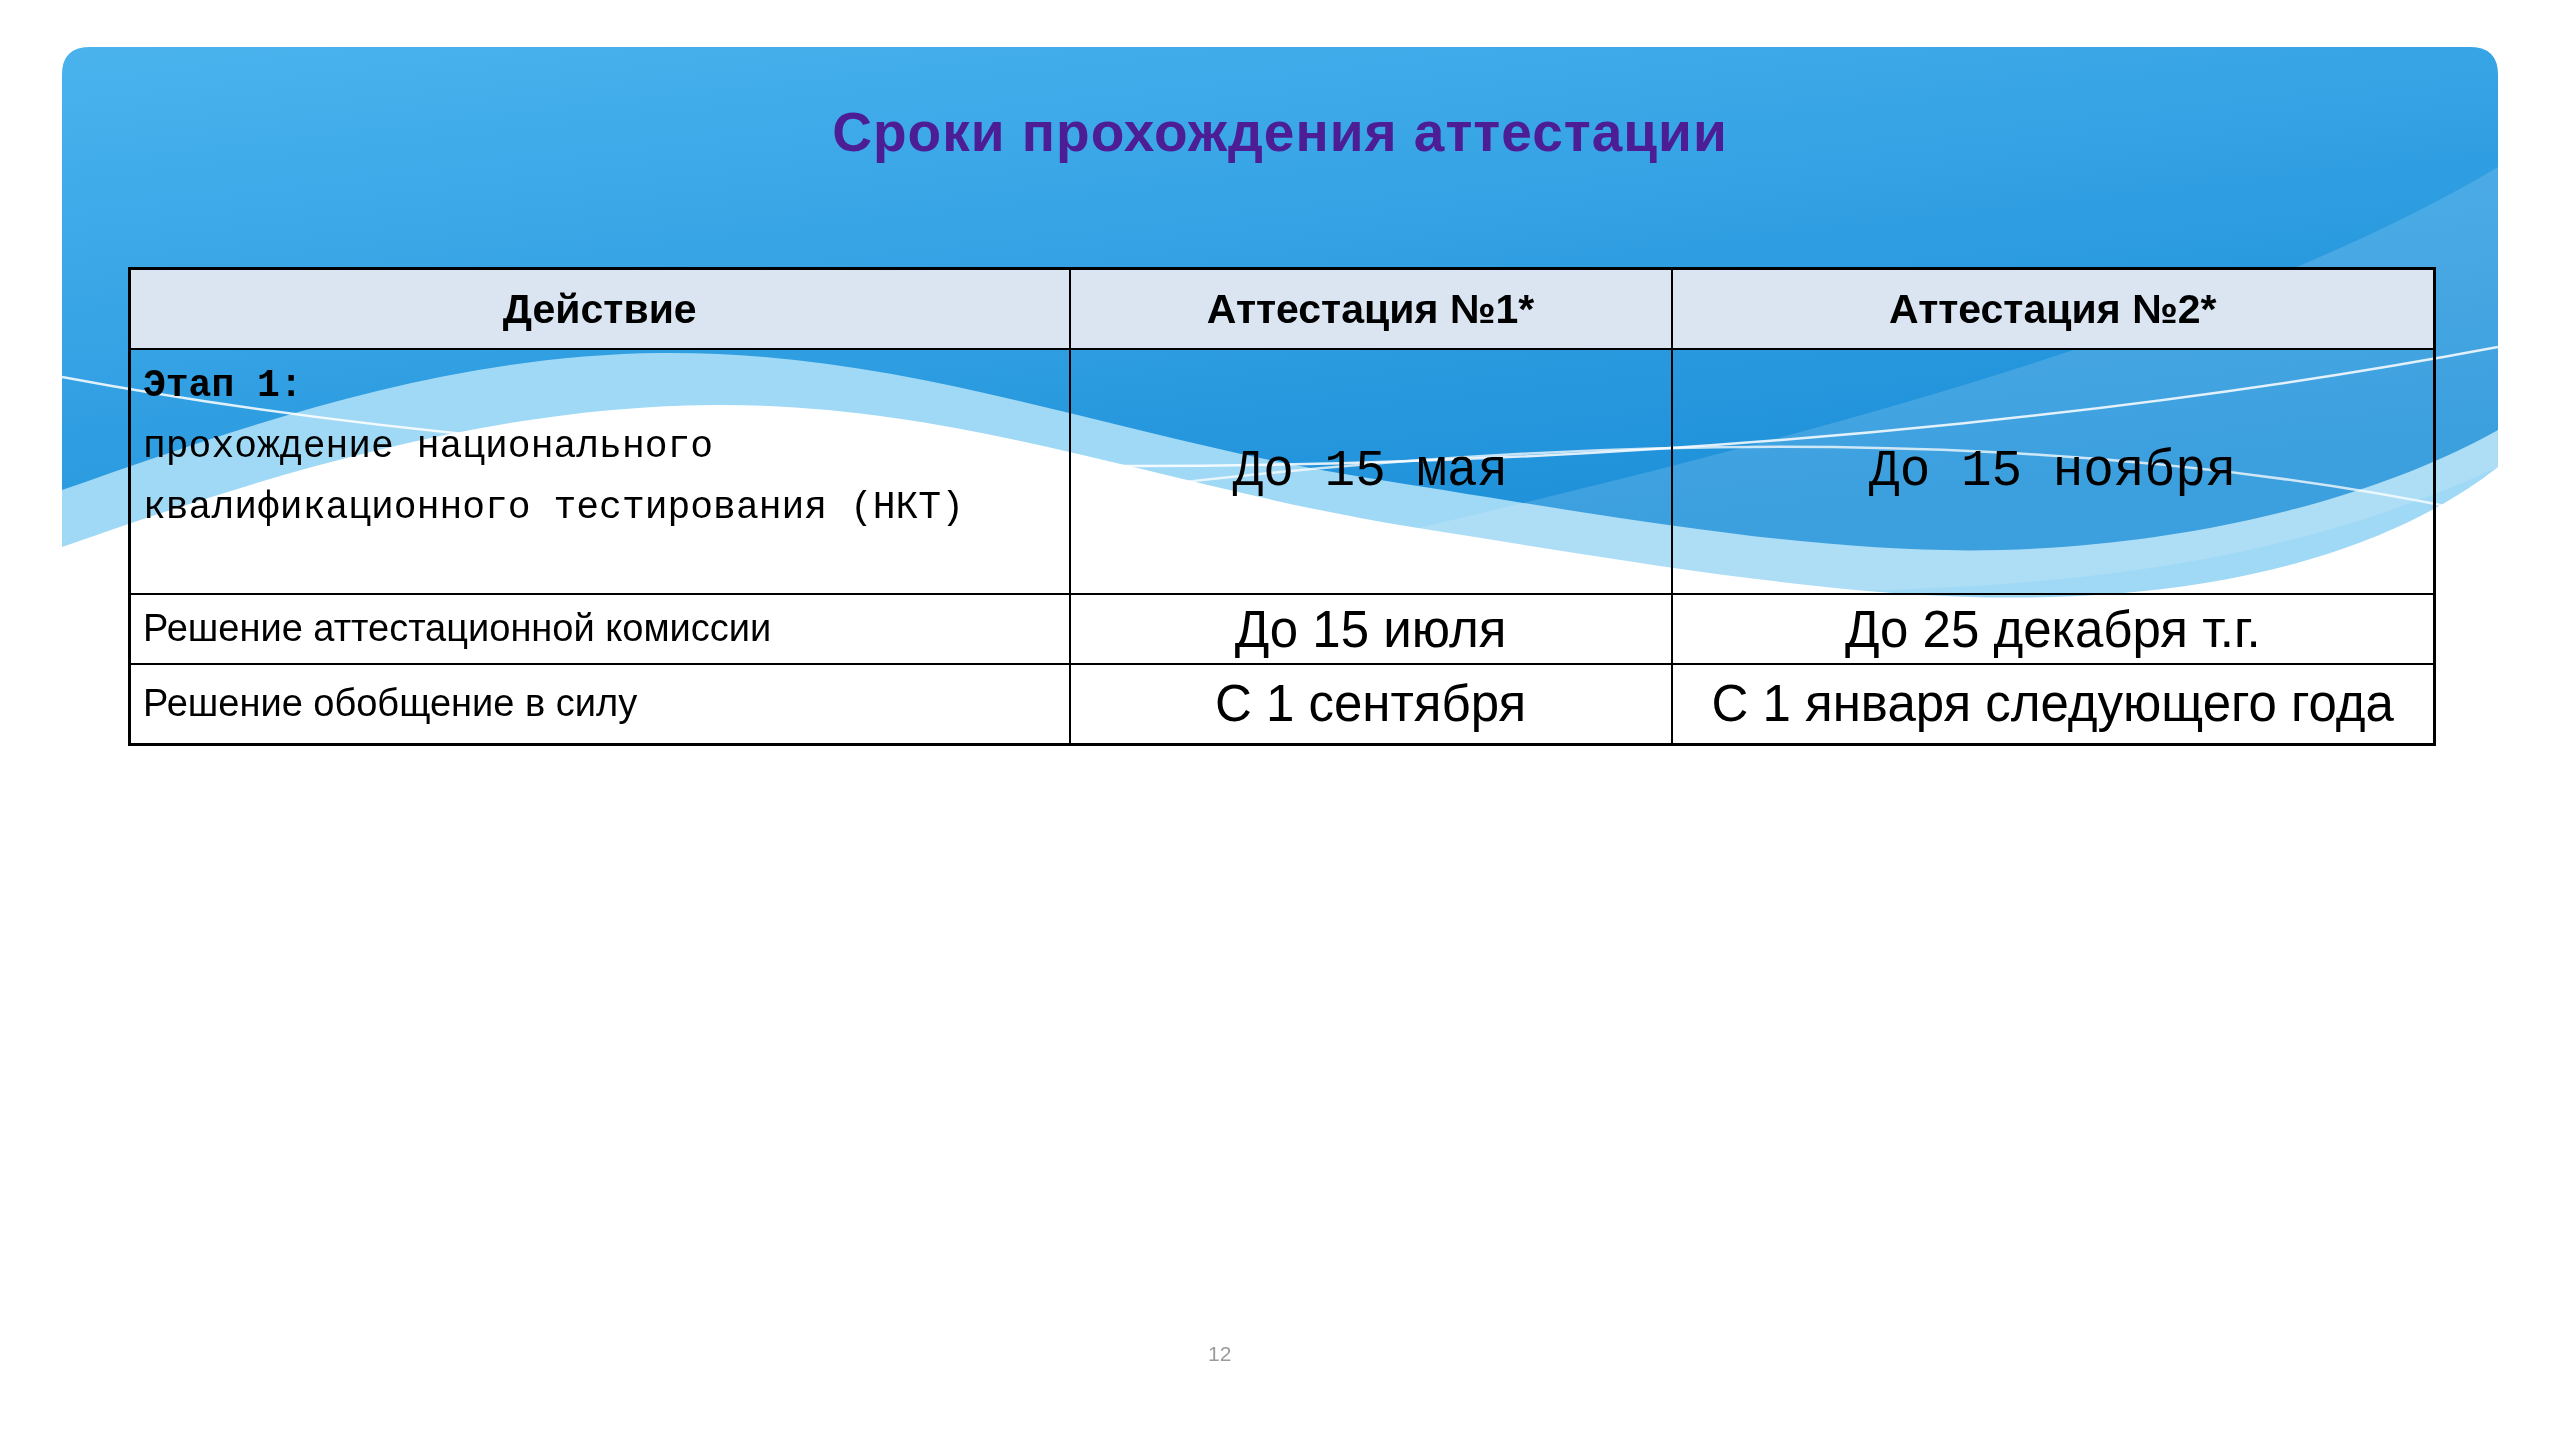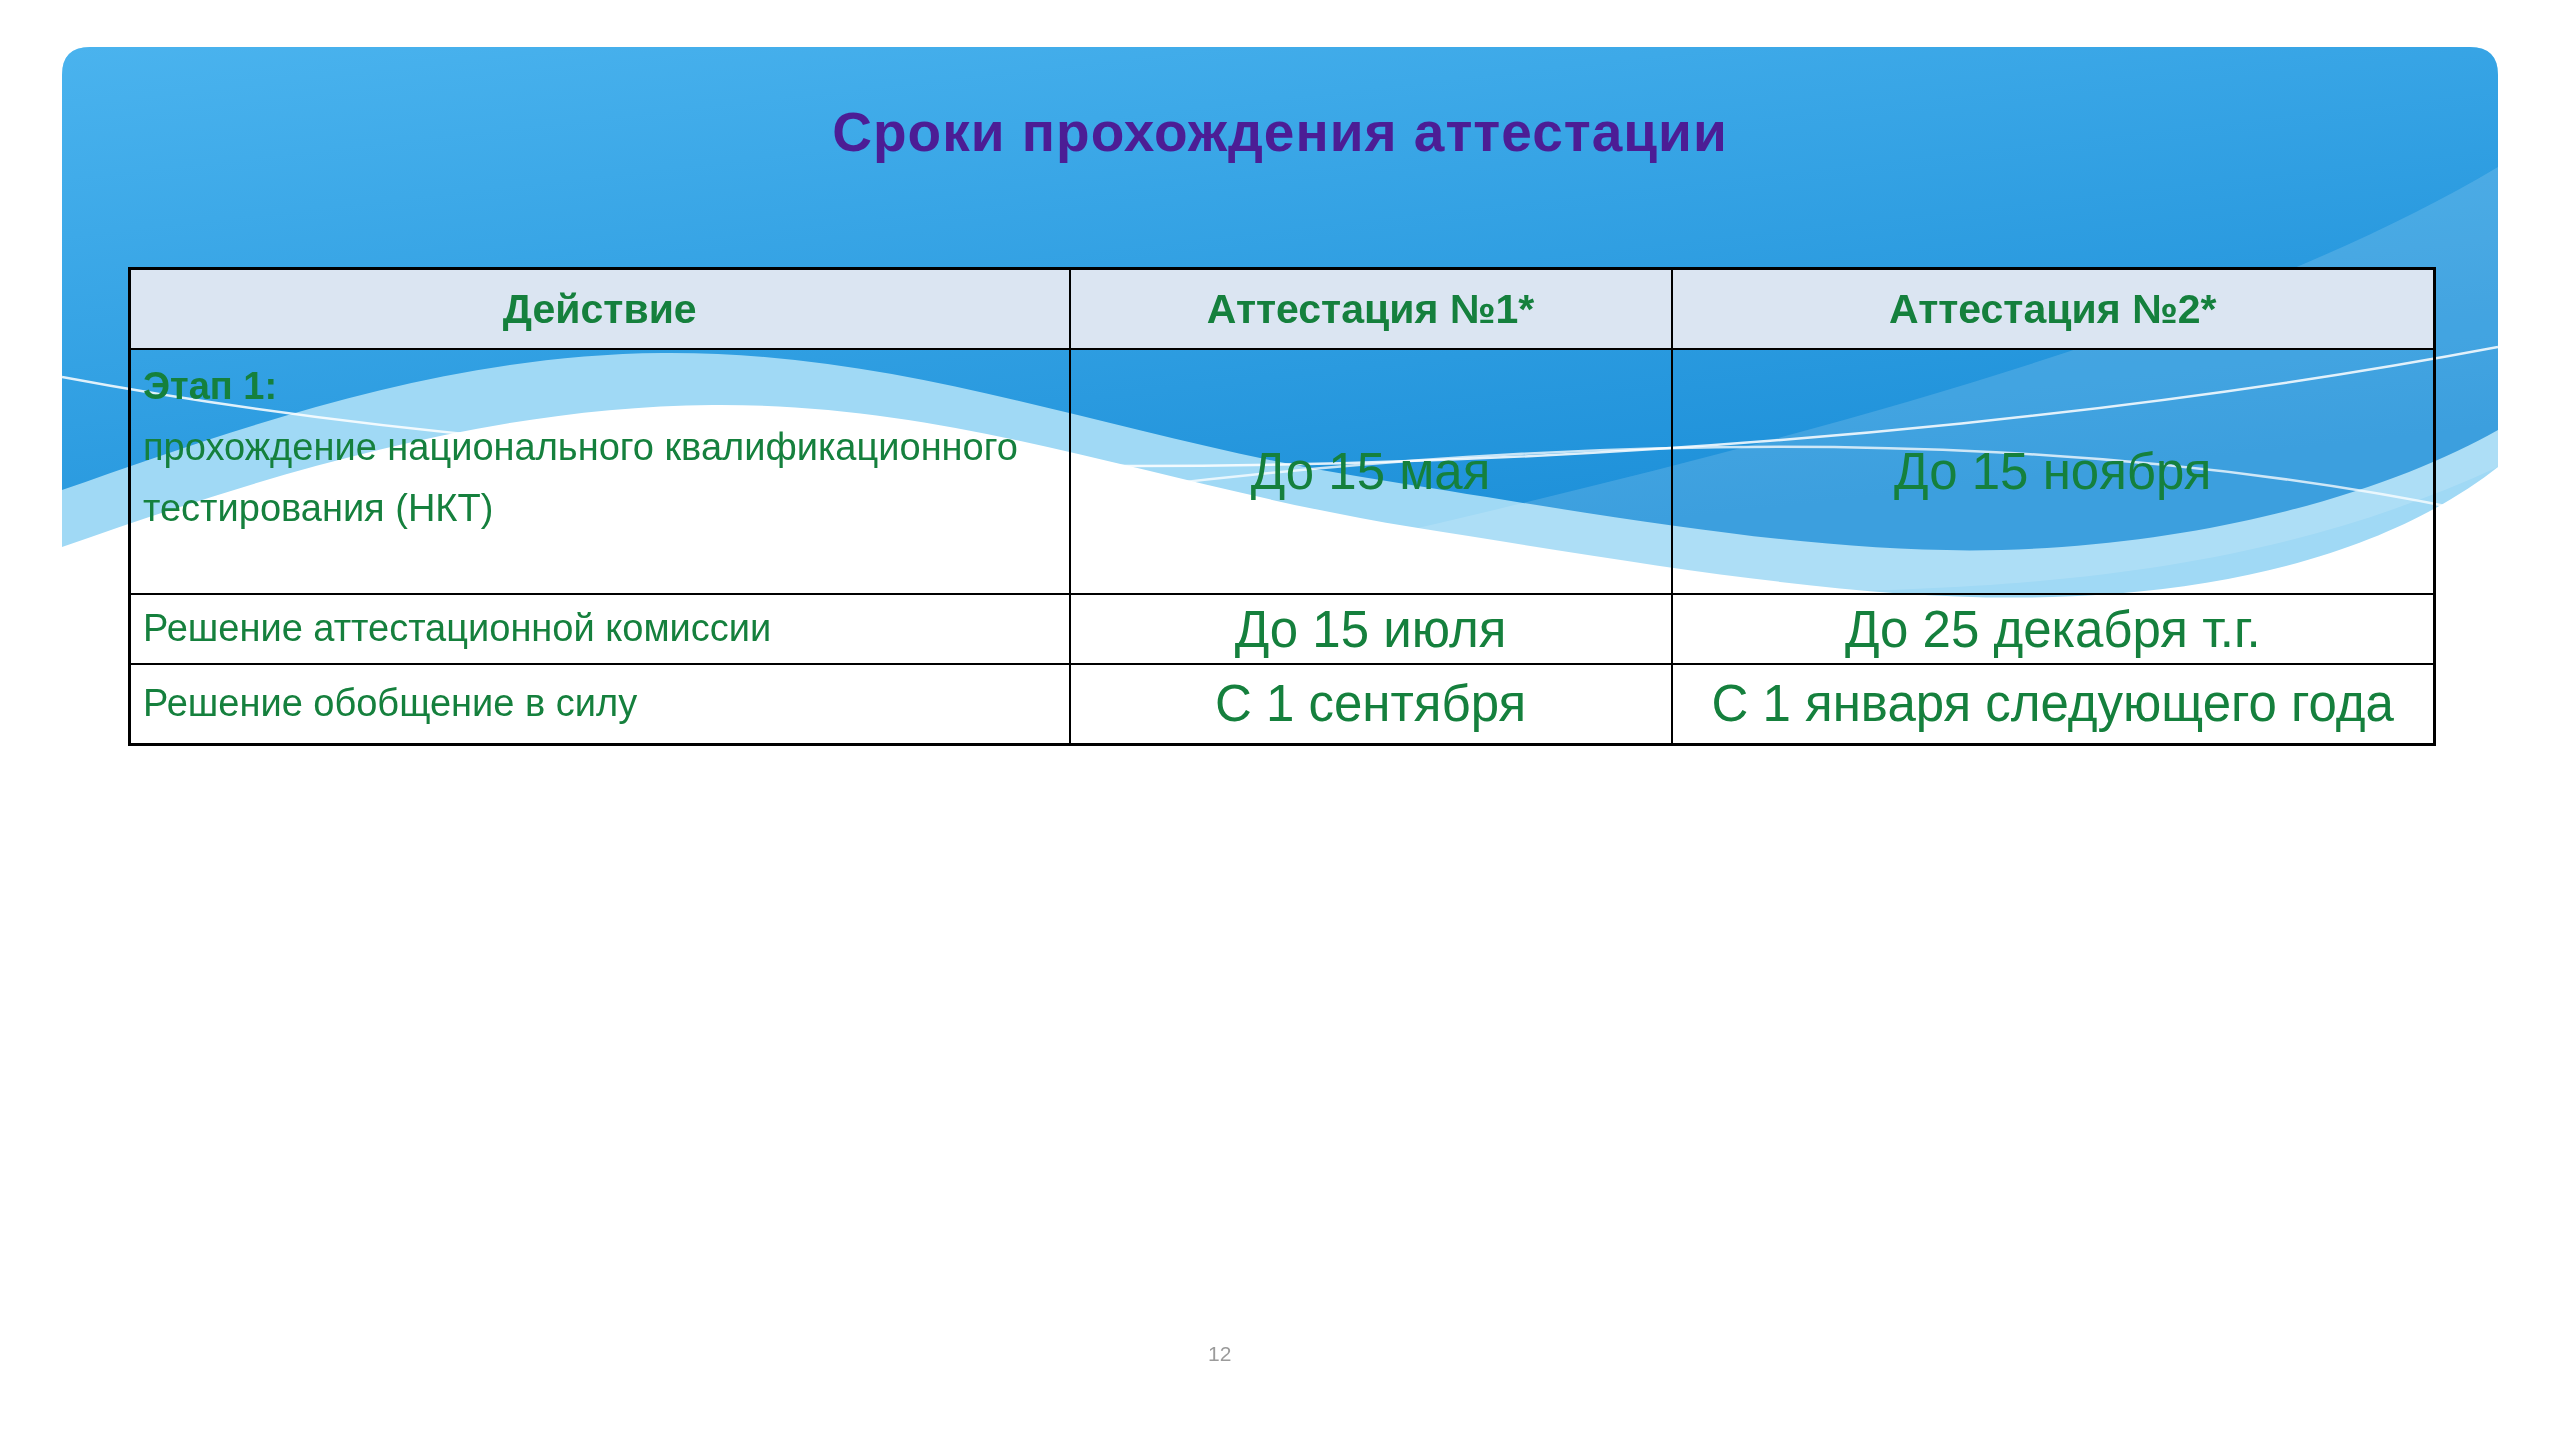--- a/index.html
+++ b/index.html
@@ -31,21 +31,21 @@
     position:absolute;
     left:128px;top:267px;
     width:2305px;
     border-collapse:collapse;
     table-layout:fixed;
     background:transparent;
     border:3px solid #000;
   }
   table.sched th, table.sched td{
     border:2px solid #000;
-    color:#15803d;
+    color:#000000;
     overflow:hidden;
   }
   table.sched th{
     background:#dbe5f2;
     font-size:41px;
     font-weight:bold;
     text-align:center;
     height:76px;
     vertical-align:middle;
   }
@@ -56,21 +56,21 @@
     text-align:left;
     padding:6px 14px 6px 12px;
     font-size:38px;
     line-height:1.6;
   }
   td.val{
     text-align:center;
     vertical-align:middle;
     font-size:51px;
   }
-  tr.r-tall{height:245px;}
+  tr.r-tall{height:245px;font-family:Liberation Mono, monospace;}
   tr.r-tall td.action{vertical-align:top;}
   tr.r-short1{height:70px;}
   tr.r-short2{height:80px;}
   tr.r-short1 td.action, tr.r-short2 td.action{vertical-align:middle;line-height:1.2;}
   .bold-lead{font-weight:bold;display:block;}
   
   .footnote{
     position:absolute;
     left:142px;top:1334px;
     font-size:36px;

